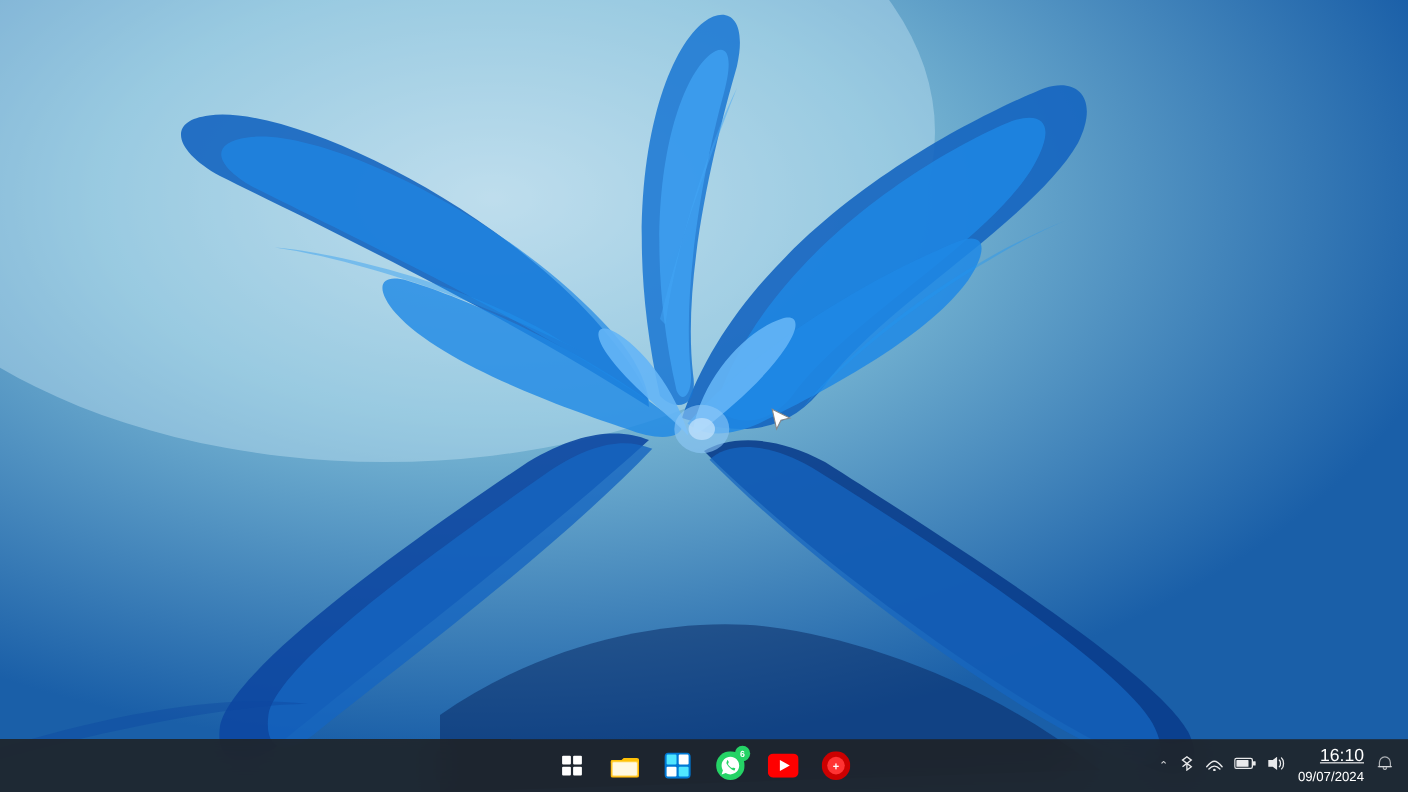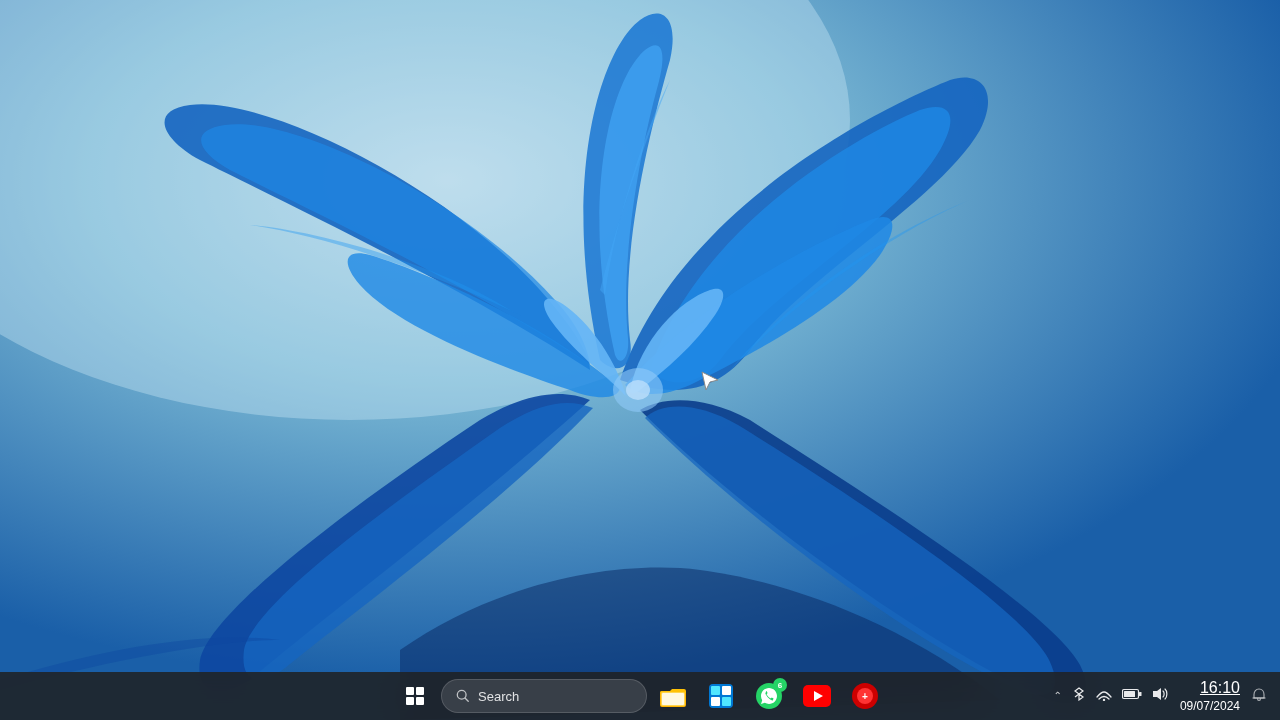--- a/index.html
+++ b/index.html
@@ -276,27 +276,20 @@
 
       <div id="start-button" class="taskbar-item">
         <div class="win-logo">
           <div class="win-logo-square"></div>
           <div class="win-logo-square"></div>
           <div class="win-logo-square"></div>
           <div class="win-logo-square"></div>
         </div>
       </div>
 
-      <div id="search-bar">
-        <svg class="search-icon-svg" viewBox="0 0 16 16" fill="none" xmlns="http://www.w3.org/2000/svg">
-          <circle cx="6.5" cy="6.5" r="5" stroke="rgba(255,255,255,0.85)" stroke-width="1.5"></circle>
-          <line x1="10.5" y1="10.5" x2="14" y2="14" stroke="rgba(255,255,255,0.85)" stroke-width="1.5" stroke-linecap="round"></line>
-        </svg>
-        <span id="search-text">Search</span>
-      </div>
 
       <div class="taskbar-item">
         <div class="app-icon">
           <svg width="26" height="22" viewBox="0 0 26 22" fill="none" xmlns="http://www.w3.org/2000/svg">
             <rect x="0" y="6" width="26" height="16" rx="2" fill="#FFB300"></rect>
             <path d="M0 8 Q0 6 2 6 L10 6 L12 4 L24 4 Q26 4 26 6 L26 8Z" fill="#FFC107"></path>
             <rect x="1" y="7" width="24" height="14" rx="1.5" fill="#FFD54F"></rect>
             <rect x="2" y="8" width="22" height="12" rx="1" fill="#FFF8E1"></rect>
           </svg>
         </div>

